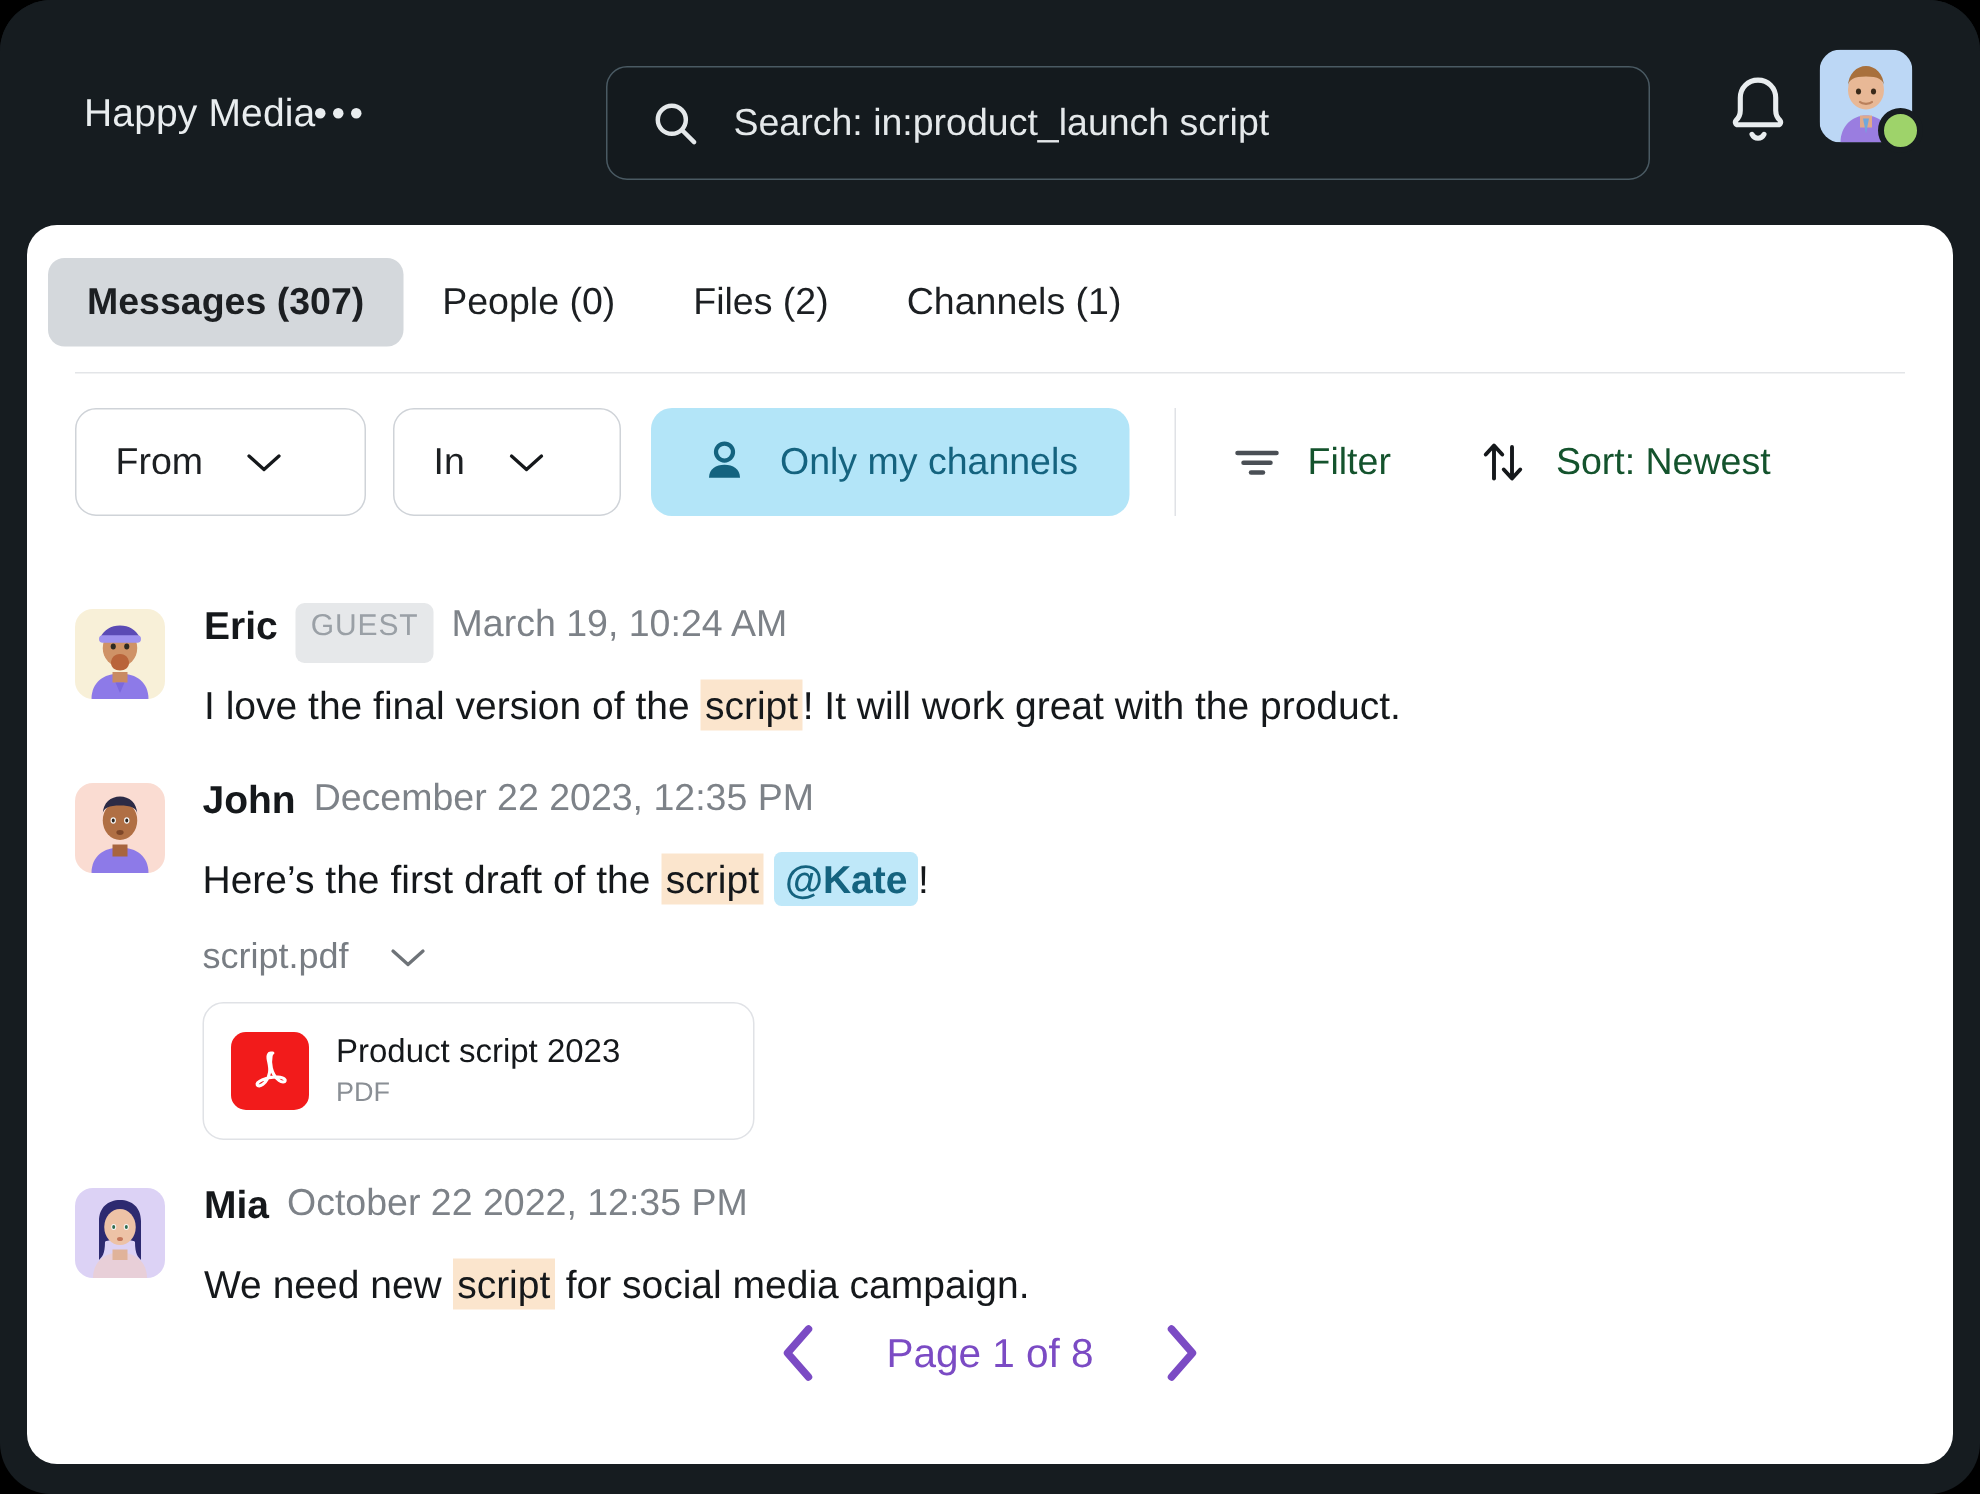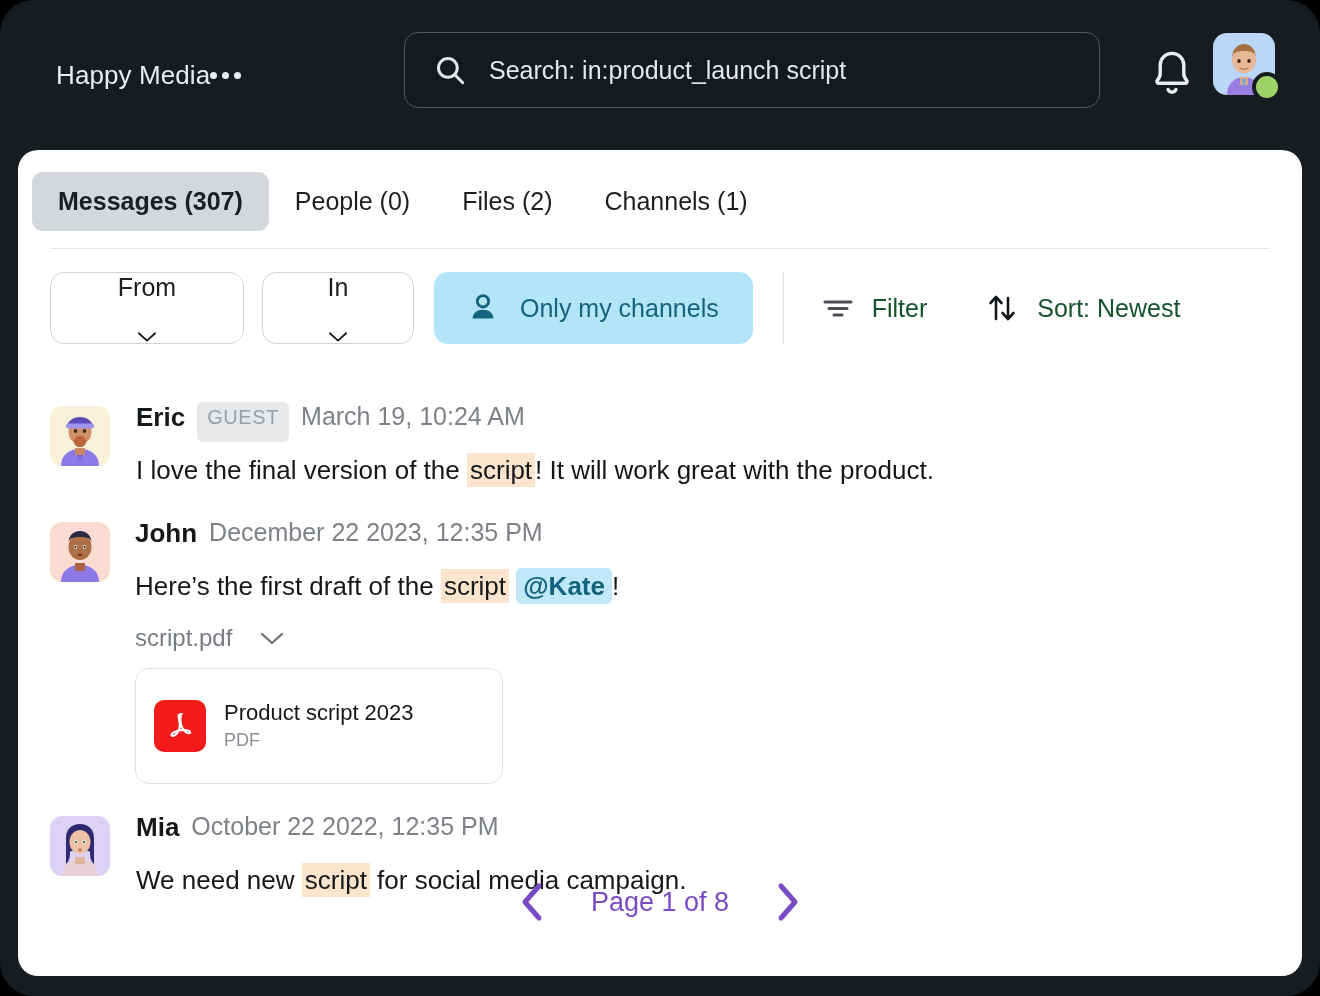--- a/index.html
+++ b/index.html
@@ -48,21 +48,21 @@
   }
   .dots-menu i {
     display: block;
     width: 7px; height: 7px;
     border-radius: 50%;
     background: #e9edef;
   }
 
   .search-box {
     position: absolute;
-    left: 404px; top: 32px;
+    left: 404px; top: 44px;
     width: 696px; height: 76px;
     background: #141a1e;
     border: 1.5px solid #4a5a63;
     border-radius: 14px;
     display: flex;
     align-items: center;
     padding-left: 28px;
     gap: 22px;
     cursor: text;
   }
@@ -150,21 +150,20 @@
     display: flex;
     align-items: center;
     justify-content: flex-start;
     gap: 28px;
     padding: 0 26px;
     font-size: 25px;
     color: #1c1f22;
     cursor: pointer;
     background: #fff;
     margin-right: 18px;
-    flex-direction: column;
   }
   .chip-active {
     height: 72px;
     border-radius: 14px;
     background: #b3e5f8;
     display: flex;
     align-items: center;
     gap: 22px;
     padding: 0 34px;
     font-size: 25px;
@@ -257,21 +256,21 @@
     cursor: pointer;
     width: fit-content;
   }
   .file-toggle-label {
     font-size: 24px;
     color: #787d83;
   }
 
   .file-card {
     margin-top: 16px;
-    width: 368px; height: 116px;
+    width: 368px; height: 92px;
     border: 1.5px solid #e0e2e6;
     border-radius: 14px;
     display: flex;
     align-items: center;
     gap: 18px;
     padding: 0 18px;
     cursor: pointer;
   }
   .pdf-icon {
     width: 52px; height: 52px;

